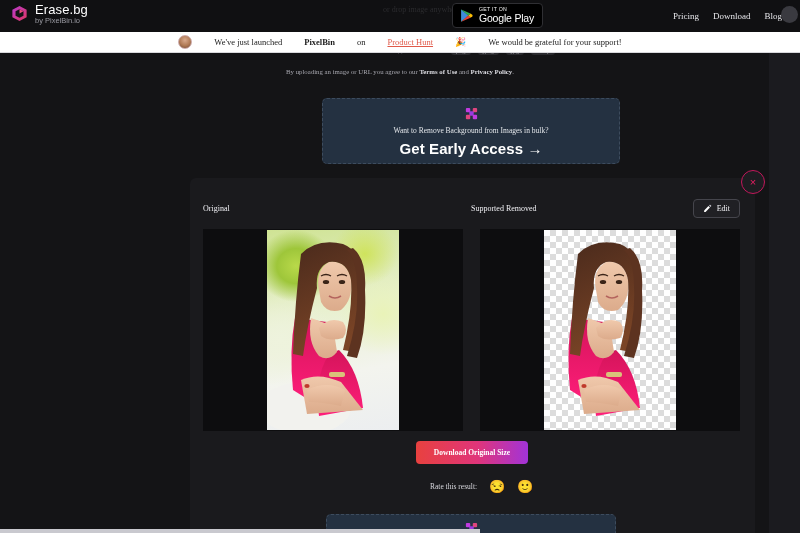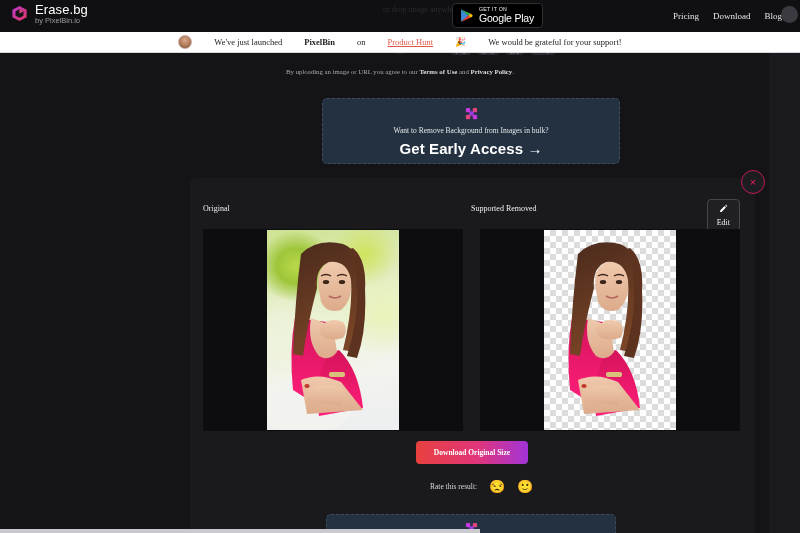--- a/index.html
+++ b/index.html
@@ -162,21 +162,21 @@
     font-size: 8px; color: #f0f0f4;
   }
   .lbl-removed {
     position: absolute; left: 281px; top: 0;
     font-size: 8px; color: #f0f0f4;
   }
   .edit-btn {
     position: absolute; right: 15px; top: -5px;
     display: flex; align-items: center; gap: 5px;
     border: 1px solid #45454c; border-radius: 4px;
-    padding: 4px 9px; background: #202024; flex-direction: column;
+    padding: 4px 9px; background: #202024;
   }
   .edit-btn .pencil { width: 9px; height: 9px; display: block; }
   .edit-btn .t { font-size: 8px; color: #f0f0f4; }
 
   .img-col {
     position: absolute; top: 51px;
     width: 260px; height: 202px;
     background: #0d0d0f;
     overflow: hidden;
     display: flex; align-items: center; justify-content: center;

